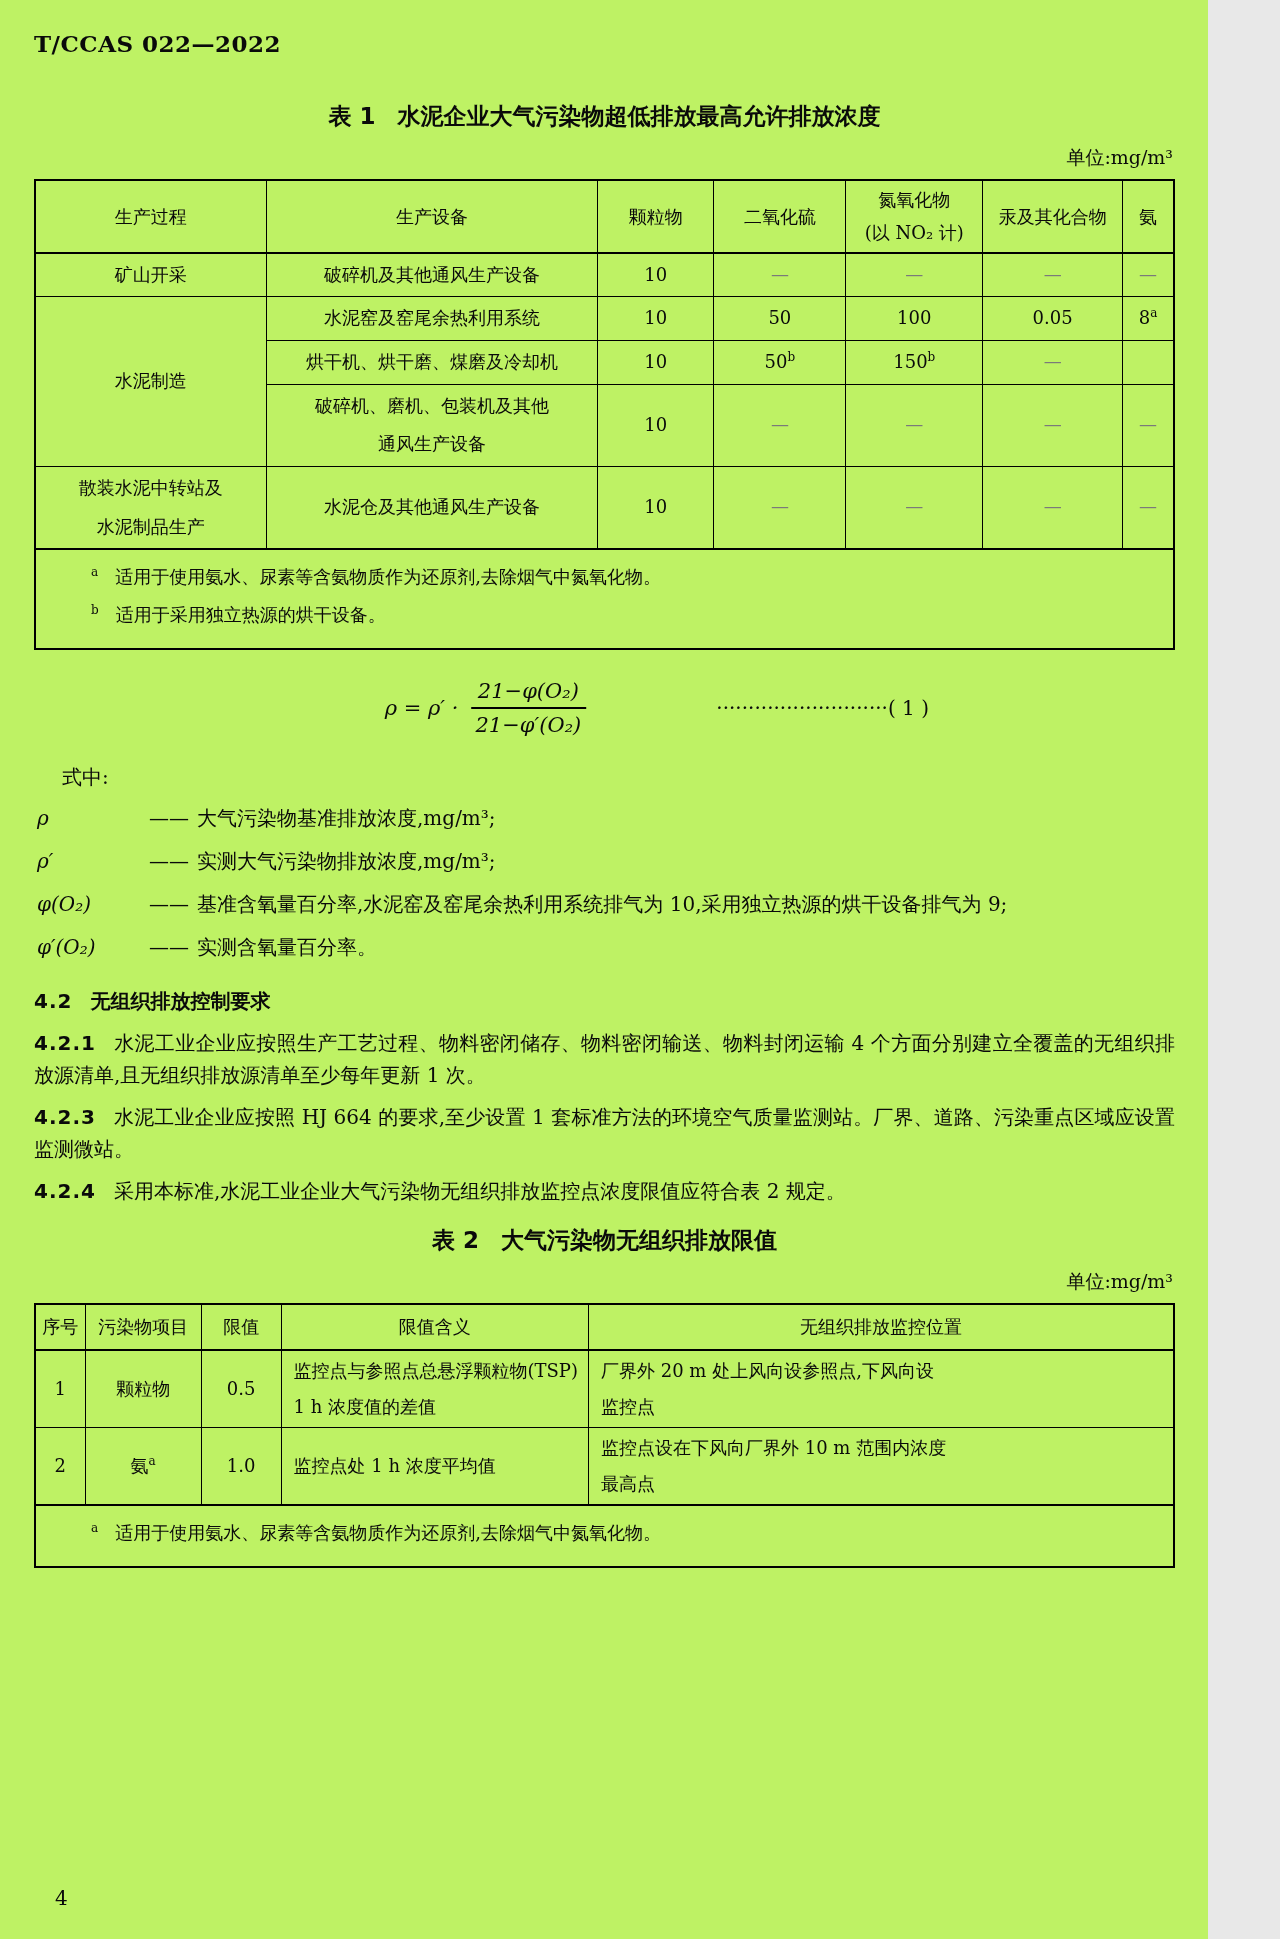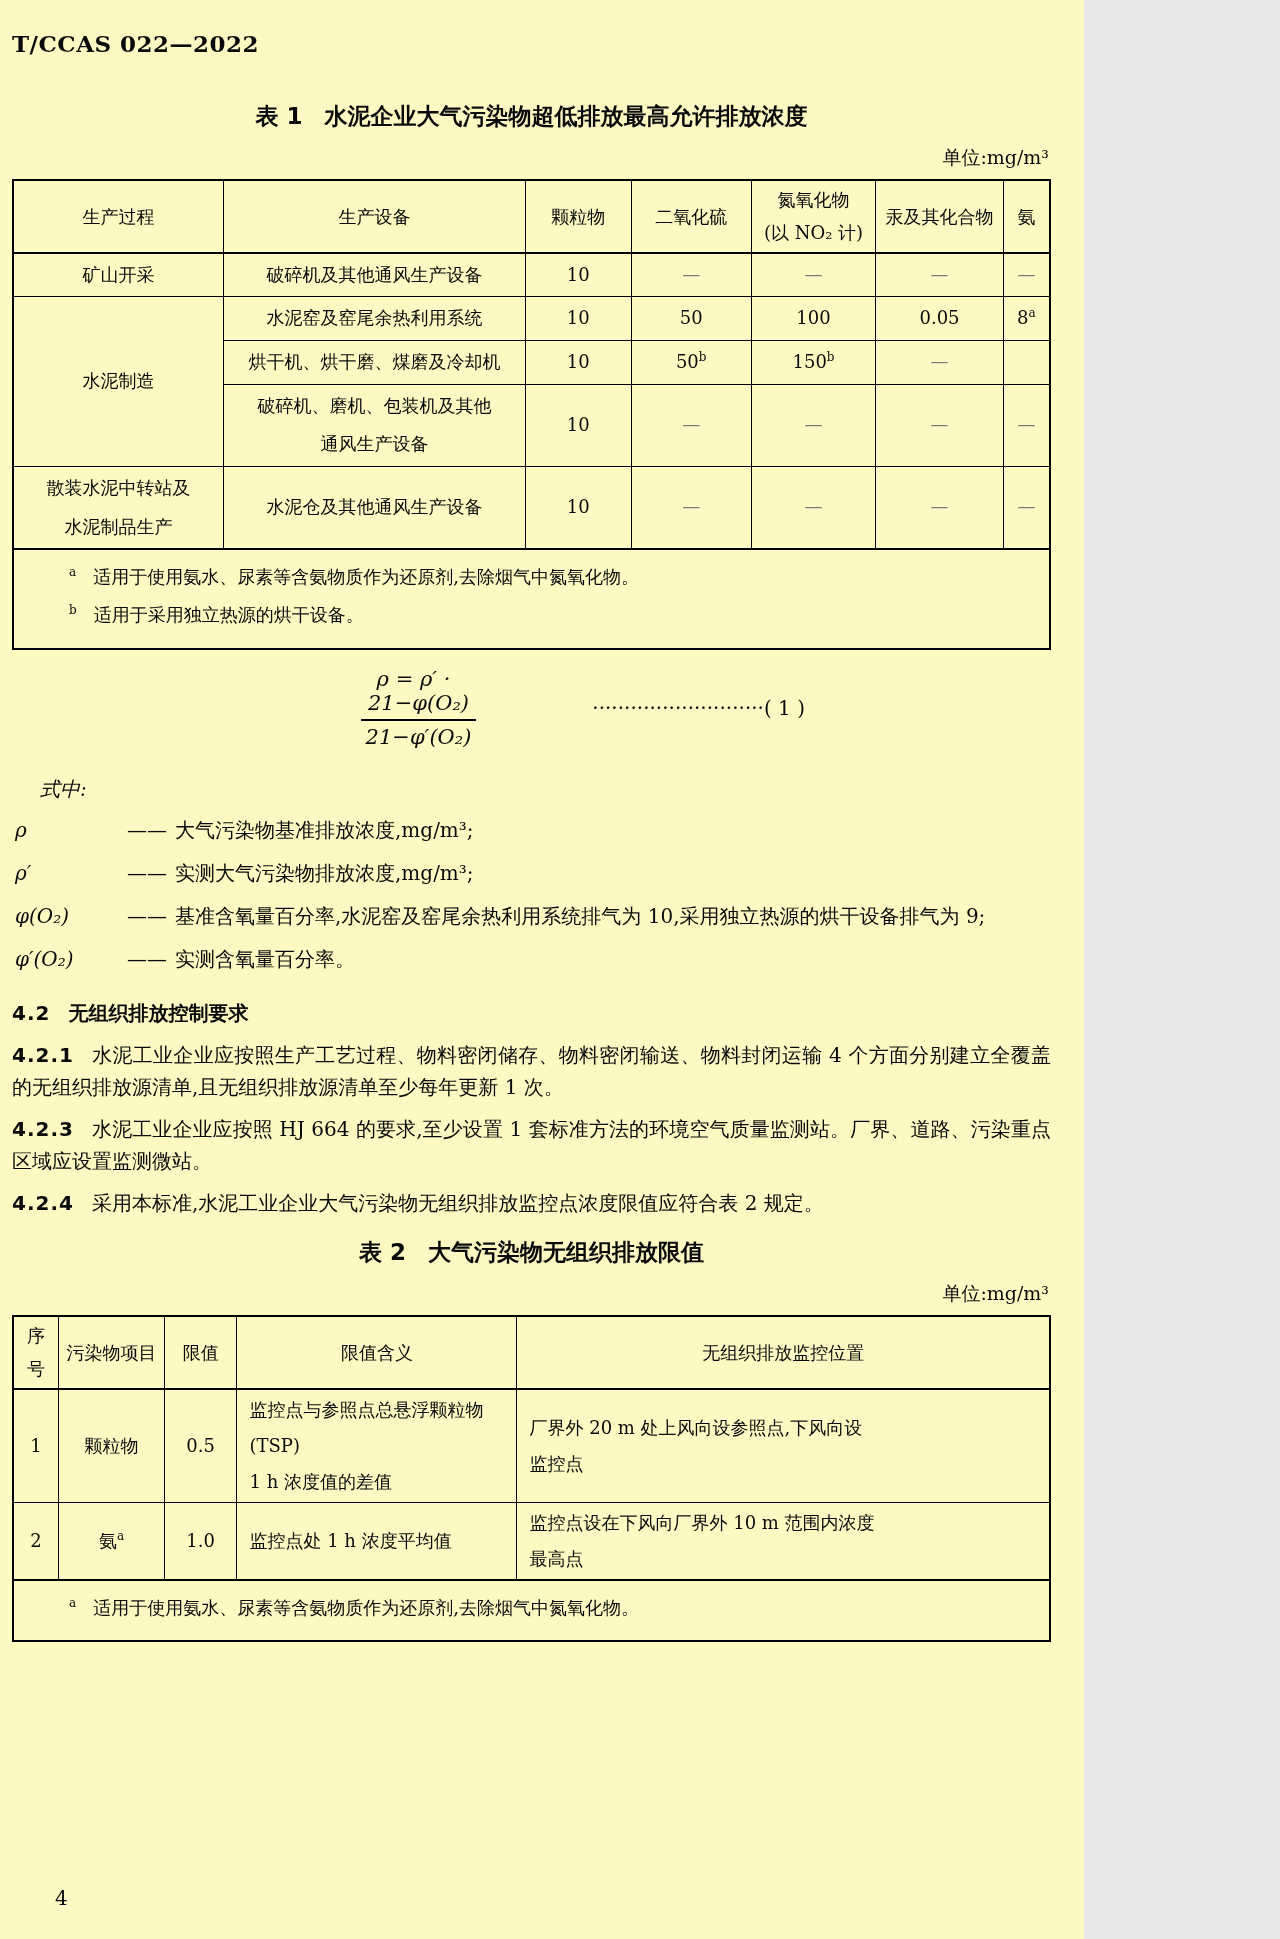--- a/index.html
+++ b/index.html
@@ -1,18 +1,18 @@
 <!DOCTYPE html>
 <html><head>
 <meta charset="utf-8">
 <style>
   html,body{margin:0;padding:0;background:#e8e8e8;}
   .page{
-    width:1084px;height:1939px;position:relative;background:#fef9c3;
-    box-sizing:border-box;padding:30px 33px 0 12px;
+    width:1208px;height:1939px;position:relative;background:#bef264;
+    box-sizing:border-box;padding:30px 33px 0 34px;
     font-family:"DejaVu Serif","Liberation Serif",serif;color:#0a0a0a;overflow:hidden;
   }
   .doc-header{font-size:23px;font-weight:bold;letter-spacing:.5px;}
   .caption{
     text-align:center;font-family:"DejaVu Sans","Liberation Sans",sans-serif;
     font-weight:bold;font-size:23px;margin-top:44px;
   }
   .cap-text{margin-left:22px;}
   .unit{text-align:right;font-size:19px;margin-top:13px;padding-right:2px;}
   table.doc-table{
@@ -34,30 +34,30 @@
   sup.mk{font-size:12px;line-height:0;}
   .fn sup.mk{margin-right:17px;}
   .para{font-size:20px;line-height:44px;text-align:justify;margin:22px 0 0 0;}
   .secnum{
     font-family:"DejaVu Sans","Liberation Sans",sans-serif;font-weight:bold;
     margin-right:18px;letter-spacing:1px;
   }
   .formula-line{position:relative;margin-top:22px;height:72px;}
   .f-group{
     position:absolute;left:50%;top:50%;transform:translate(-50%,-50%) translateX(-118px);
-    display:flex;align-items:center;font-size:21px;font-style:italic;white-space:nowrap;flex-direction:column;
+    display:flex;align-items:center;font-size:21px;font-style:italic;white-space:nowrap;
   }
   .frac{display:inline-flex;flex-direction:column;align-items:center;margin-left:10px;}
   .frac .num{padding:0 7px 4px 7px;border-bottom:2px solid #000;}
   .frac .den{padding:4px 7px 0 7px;}
   .f-number{
     position:absolute;right:246px;top:50%;transform:translateY(-50%);
     font-size:20px;white-space:nowrap;
   }
-  .where-intro{font-size:20px;margin-top:25px;padding-left:28px;line-height:40px;font-style:italic;}
+  .where-intro{font-size:20px;margin-top:13px;padding-left:28px;line-height:40px;}
   .where-item{display:flex;font-size:20px;line-height:43px;}
   .w-sym{flex:0 0 112px;font-style:italic;padding-left:3px;}
   .w-dash{flex:0 0 auto;margin-right:8px;letter-spacing:0;}
   .w-text{flex:1;text-align:justify;}
   .h42{
     font-family:"DejaVu Sans","Liberation Sans",sans-serif;font-weight:bold;
     font-size:20px;margin-top:16px;line-height:32px;
   }
   .para42{font-size:20px;line-height:32px;text-align:justify;margin:10px 0 0 0;}
   .caption2{margin-top:18px;}

